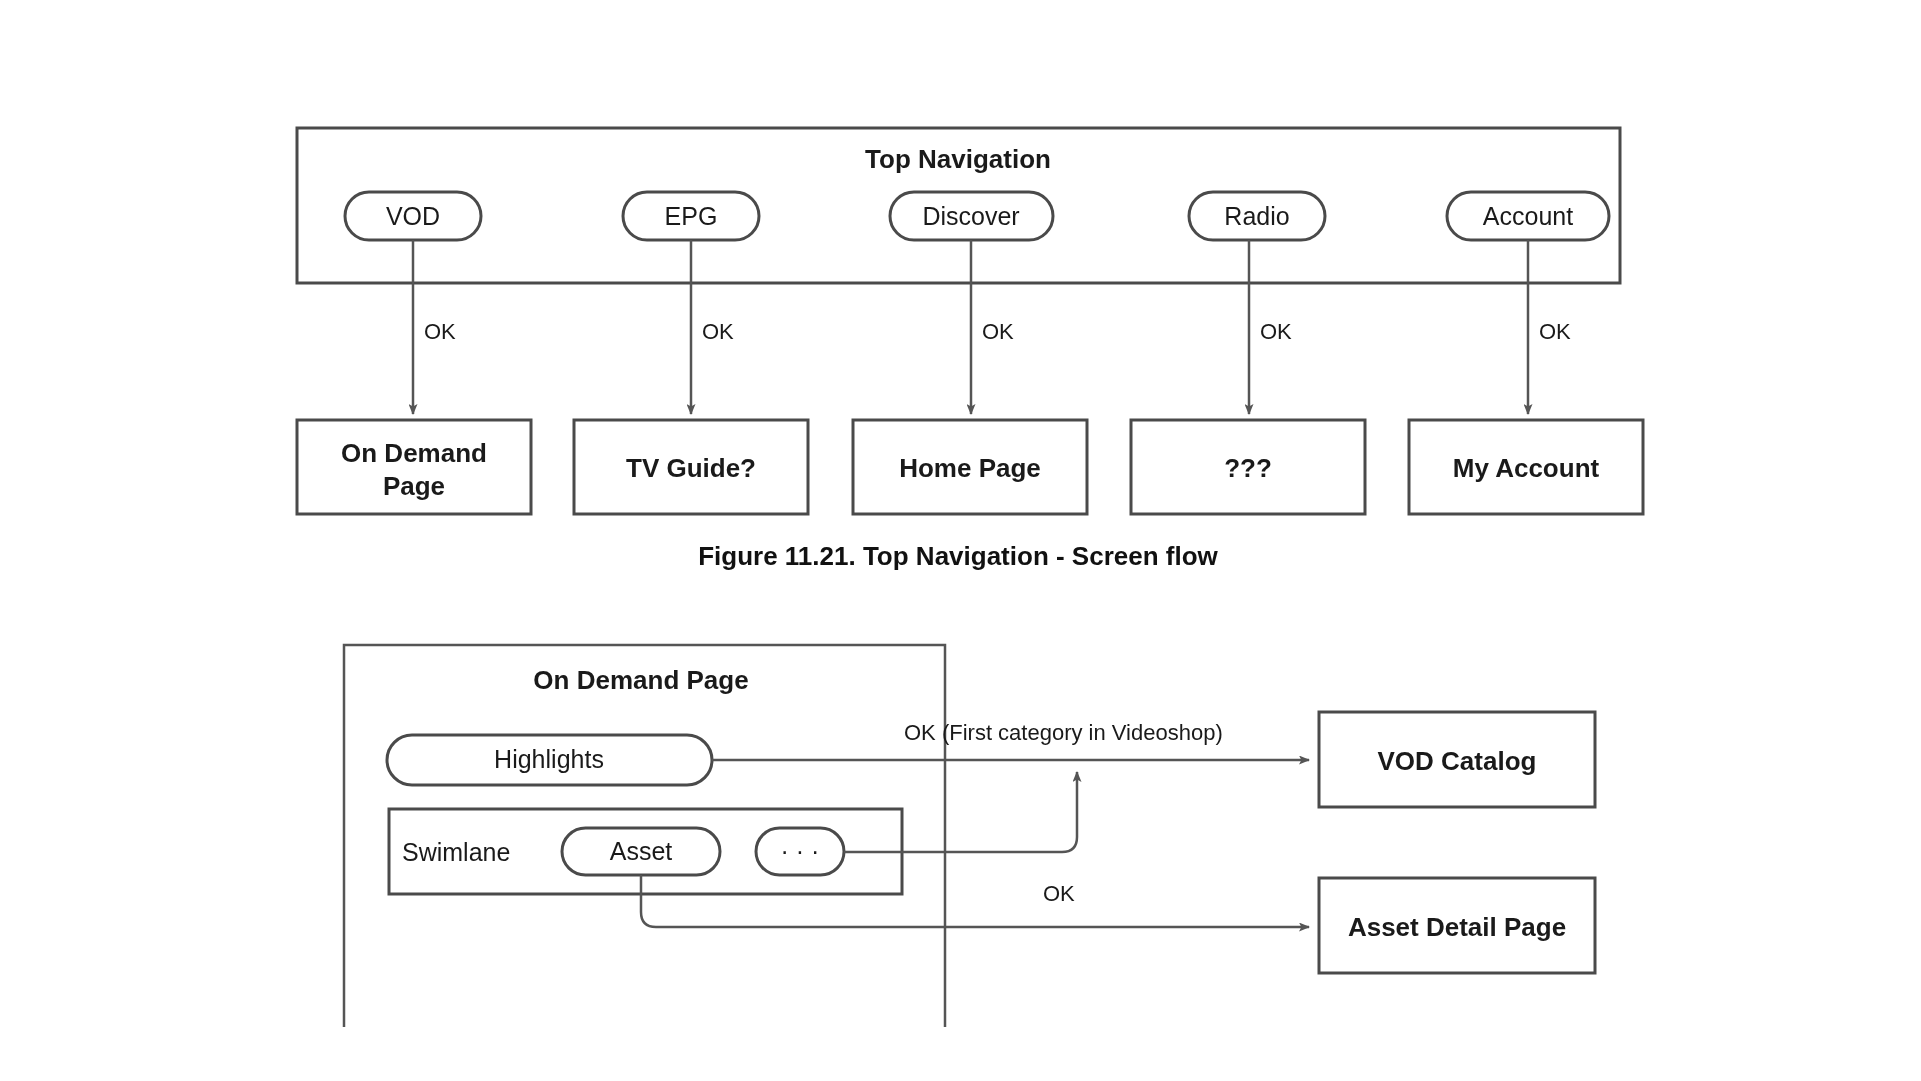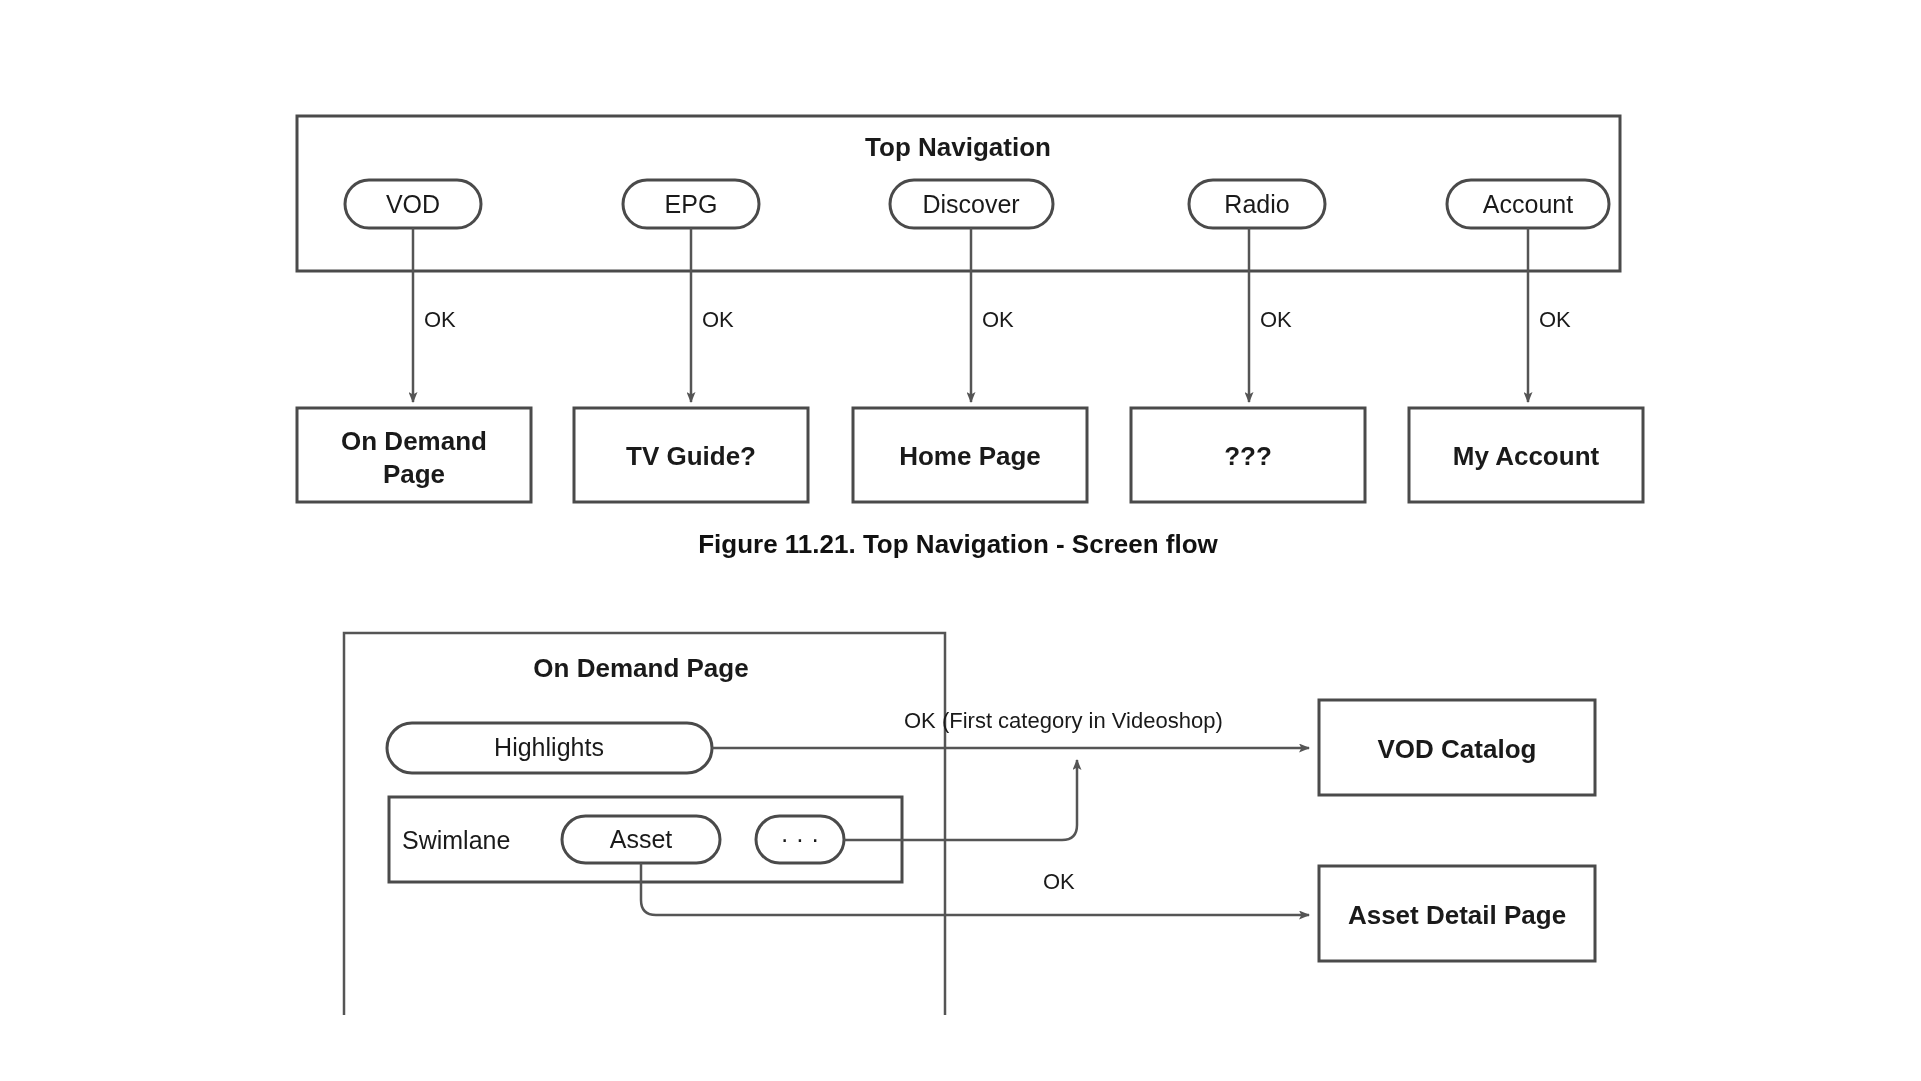--- a/index.html
+++ b/index.html
@@ -10,21 +10,21 @@
   body {
     width: 1921px;
     height: 1081px;
     position: relative;
     overflow: hidden;
     font-family: "Liberation Sans", sans-serif;
     color: #1a1a1a;
   }
   #stage {
     position: absolute;
-    left: 0; top: 0;
+    left: 0; top: 12px;
     width: 1921px;
     height: 895px;
   }
   svg.diagram {
     position: absolute;
     left: 0; top: 0;
     width: 1921px;
     height: 1081px;
   }
   .node-label {

